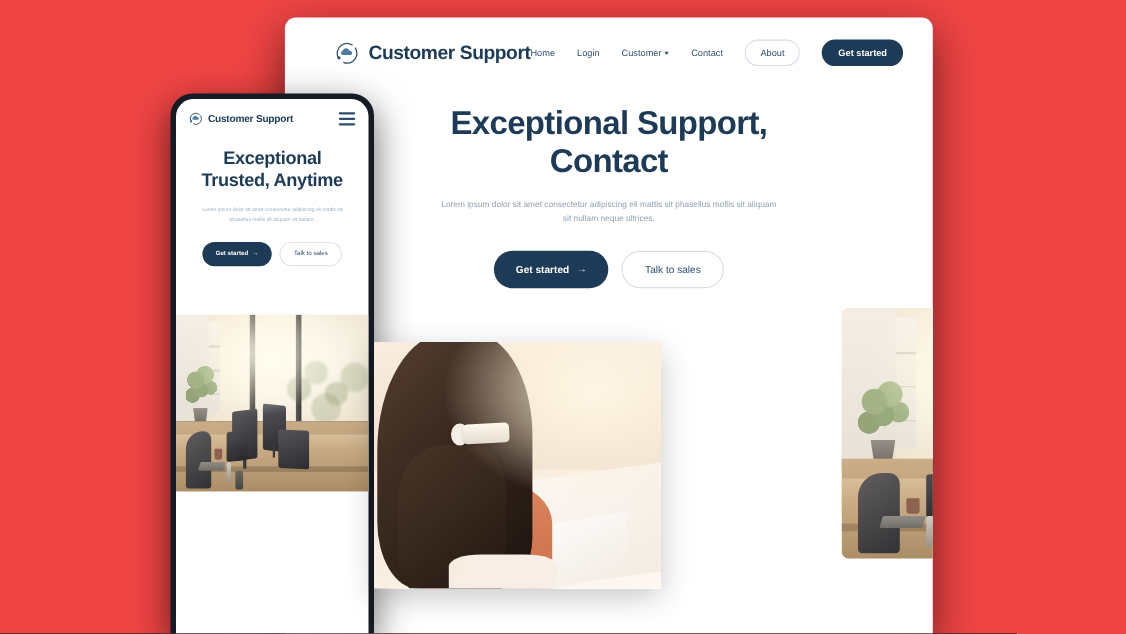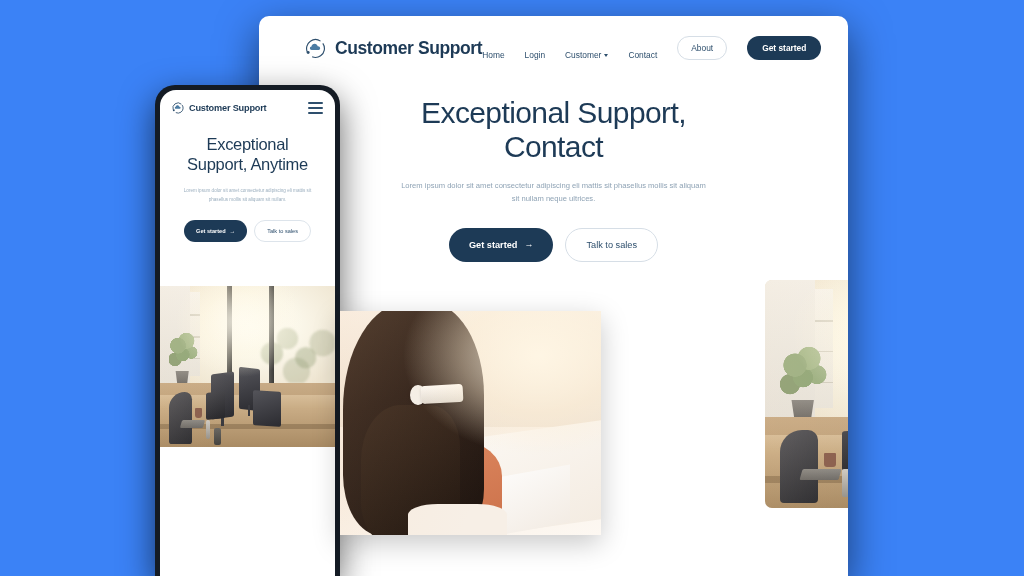--- a/index.html
+++ b/index.html
@@ -9,21 +9,21 @@
     height: 576px;
     background: #000000;
     overflow: hidden;
     font-family: "Liberation Sans", sans-serif;
   }
 
   #stage {
     position: relative;
     width: 1024px;
     height: 576px;
-    background: #3b82f6;
+    background: #ef4444;
   }
 
   
   #desktop-panel {
     position: absolute;
     left: 259px;
     top: 16px;
     width: 589px;
     height: 560px;
     background: #ffffff;
@@ -47,21 +47,21 @@
   .d-brand-name {
     font-size: 17.5px;
     font-weight: bold;
     color: #1d3a56;
     letter-spacing: -0.4px;
     white-space: nowrap;
   }
   .d-nav-right {
     margin-left: auto;
     display: flex;
-    align-items: flex-end;
+    align-items: center;
     gap: 20px;
   }
   .d-nav-link {
     font-size: 8.4px;
     color: #2e4f6d;
     white-space: nowrap;
     display: flex;
     align-items: center;
     gap: 3px;
     cursor: pointer;
@@ -94,21 +94,21 @@
     padding: 7px 15px;
     white-space: nowrap;
     cursor: pointer;
   }
 
   
   .d-hero { position: absolute; left: 0; top: 80px; width: 589px; text-align: center; }
   .d-h1 {
     font-size: 30px;
     line-height: 1.12;
-    font-weight: normal;
+    font-weight: bold;
     color: #1d3a56;
     letter-spacing: -0.6px;
     padding: 0 90px;
   }
   .d-sub {
     margin-top: 16px;
     font-size: 7.6px;
     line-height: 1.75;
     color: #8fa3b5;
     padding: 0 138px;
@@ -279,21 +279,21 @@
     width: 175px; height: 36px;
     display: flex; align-items: center;
     padding: 0 12px;
   }
   .m-brand { display: flex; align-items: center; gap: 5px; }
   .m-brand-name { font-size: 9.2px; font-weight: bold; color: #1d3a56; letter-spacing: -0.2px; white-space: nowrap; }
   .m-burger { margin-left: auto; display: flex; flex-direction: column; gap: 3px; cursor: pointer; }
   .m-burger span { display: block; width: 15px; height: 1.8px; background: #2e4f6d; border-radius: 1px; }
 
   .m-hero { position: absolute; left: 0; top: 44px; width: 175px; text-align: center; padding: 0 10px; }
-  .m-h1 { font-size: 16.5px; line-height: 1.22; color: #1d3a56; font-weight: normal; letter-spacing: -0.3px; }
+  .m-h1 { font-size: 16.5px; line-height: 1.22; color: #1d3a56; font-weight: bold; letter-spacing: -0.3px; }
   .m-sub { margin-top: 13px; font-size: 4.6px; line-height: 1.95; color: #9cafbf; padding: 0 10px; }
   .m-cta { margin-top: 15px; display: flex; justify-content: center; gap: 7px; }
   .m-btn-primary {
     background: #1d3a56; color: #fff; border: none; border-radius: 999px;
     font-size: 5.6px; font-weight: bold; padding: 7px 12px;
     display: flex; align-items: center; gap: 4px; cursor: pointer; white-space: nowrap;
   }
   .m-btn-secondary {
     background: #fff; color: #2e4f6d; border: 1px solid #dde4eb; border-radius: 999px;
     font-size: 5.6px; padding: 7px 12px; cursor: pointer; white-space: nowrap;
@@ -410,21 +410,21 @@
         <div class="m-burger">
           <span></span>
             <span></span>
             <span></span>
         </div>
       </div>
 
       <div class="m-hero">
         <h1 class="m-h1">
           <span>Exceptional</span><br>
-          <span>Support, Anytime</span>
+          <span>Trusted, Anytime</span>
         </h1>
         <p class="m-sub">Lorem ipsum dolor sit amet consectetur adipiscing eli mattis sit phasellus mollis sit aliquam sit nullam.</p>
         <div class="m-cta">
           <button class="m-btn-primary">
             <span>Get started</span>
             <span>→</span>
           </button>
           <button class="m-btn-secondary">Talk to sales</button>
         </div>
       </div>

